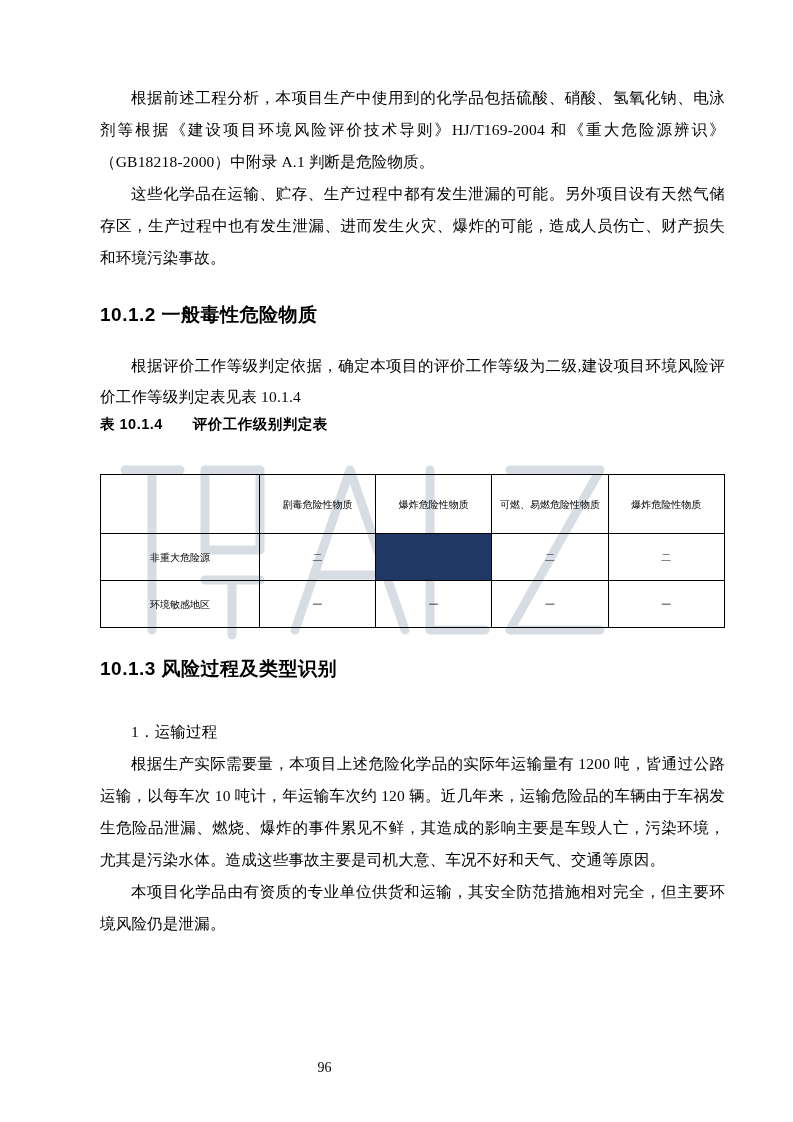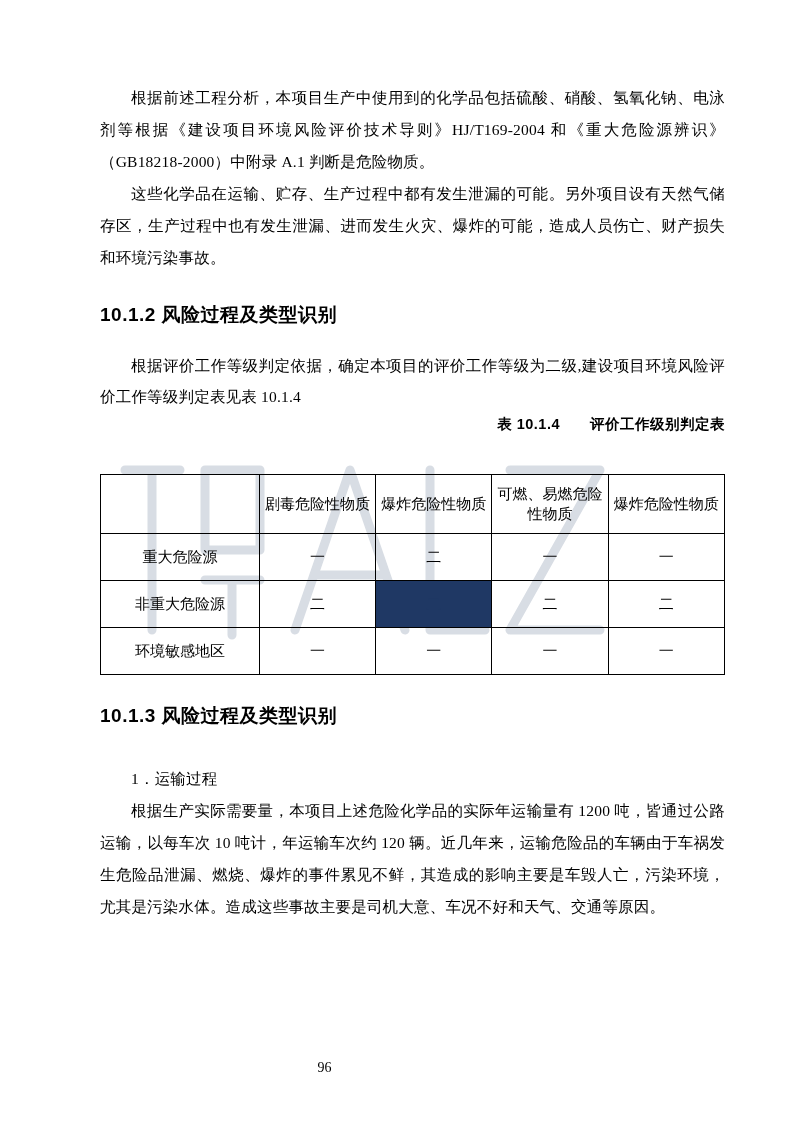--- a/index.html
+++ b/index.html
@@ -50,32 +50,32 @@
     font-family: "Liberation Sans", "DejaVu Sans", sans-serif;
     font-weight: bold;
     font-size: 19px;
     margin: 28px 0 8px 0;
     letter-spacing: 0.5px;
   }
   .spacer-sm { height: 14px; }
   .spacer-md { height: 26px; }
 
   .table-caption {
-    text-align: right;
+    text-align: left;
     font-family: "Liberation Sans", "DejaVu Sans", sans-serif;
     font-size: 14.5px;
     font-weight: bold;
     margin: 2px 0 4px 0;
     letter-spacing: 0.5px;
   }
   table.risk-table {
     width: 100%;
     border-collapse: collapse;
     table-layout: fixed;
-    font-size: 15px;
+    font-size: 10px;
     background: transparent;
     margin-top: 40px;
   }
   table.risk-table td {
     border: 1px solid #000000;
     text-align: center;
     vertical-align: middle;
     padding: 6px 4px;
     line-height: 1.35;
     height: 34px;
@@ -122,43 +122,36 @@
       </g>
     </svg>
   </div>
 
   <div class="content">
 
     <p class="para">根据前述工程分析，本项目生产中使用到的化学品包括硫酸、硝酸、氢氧化钠、电泳剂等根据《建设项目环境风险评价技术导则》HJ/T169-2004 和《重大危险源辨识》（GB18218-2000）中附录 A.1 判断是危险物质。</p>
 
     <p class="para">这些化学品在运输、贮存、生产过程中都有发生泄漏的可能。另外项目设有天然气储存区，生产过程中也有发生泄漏、进而发生火灾、爆炸的可能，造成人员伤亡、财产损失和环境污染事故。</p>
 
-    <h2 class="heading">10.1.2 风险过程及类型识别</h2>
+    <h2 class="heading">10.1.2 一般毒性危险物质</h2>
 
     <div class="spacer-sm"></div>
 
     <p class="para">根据评价工作等级判定依据，确定本项目的评价工作等级为二级,建设项目环境风险评价工作等级判定表见表 10.1.4</p>
 
     <div class="table-caption">表 10.1.4　　评价工作级别判定表</div>
 
     <table class="risk-table">
       <tbody>
         <tr class="header-row">
           <td class="rowhead"></td>
           <td>剧毒危险性物质</td>
           <td>爆炸危险性物质</td>
           <td>可燃、易燃危险性物质</td>
           <td>爆炸危险性物质</td>
-        </tr>
-        <tr>
-          <td class="rowhead">重大危险源</td>
-          <td>一</td>
-          <td>二</td>
-          <td>一</td>
-          <td>一</td>
         </tr>
         <tr>
           <td class="rowhead">非重大危险源</td>
           <td>二</td>
           <td class="selected">二</td>
           <td>二</td>
           <td>二</td>
         </tr>
         <tr>
           <td class="rowhead">环境敏感地区</td>
@@ -172,18 +165,19 @@
 
     <h2 class="heading">10.1.3 风险过程及类型识别</h2>
 
     <div class="spacer-md"></div>
 
 
     <p class="para">1．运输过程</p>
 
     <p class="para">根据生产实际需要量，本项目上述危险化学品的实际年运输量有 1200 吨，皆通过公路运输，以每车次 10 吨计，年运输车次约 120 辆。近几年来，运输危险品的车辆由于车祸发生危险品泄漏、燃烧、爆炸的事件累见不鲜，其造成的影响主要是车毁人亡，污染环境，尤其是污染水体。造成这些事故主要是司机大意、车况不好和天气、交通等原因。</p>
 
+    <p class="para">本项目化学品由有资质的专业单位供货和运输，其安全防范措施相对完全，但主要环境风险仍是泄漏。</p>
 
   </div>
 
   <div class="footer-pageno">96</div>
 
 </div>
 
 </body></html>

